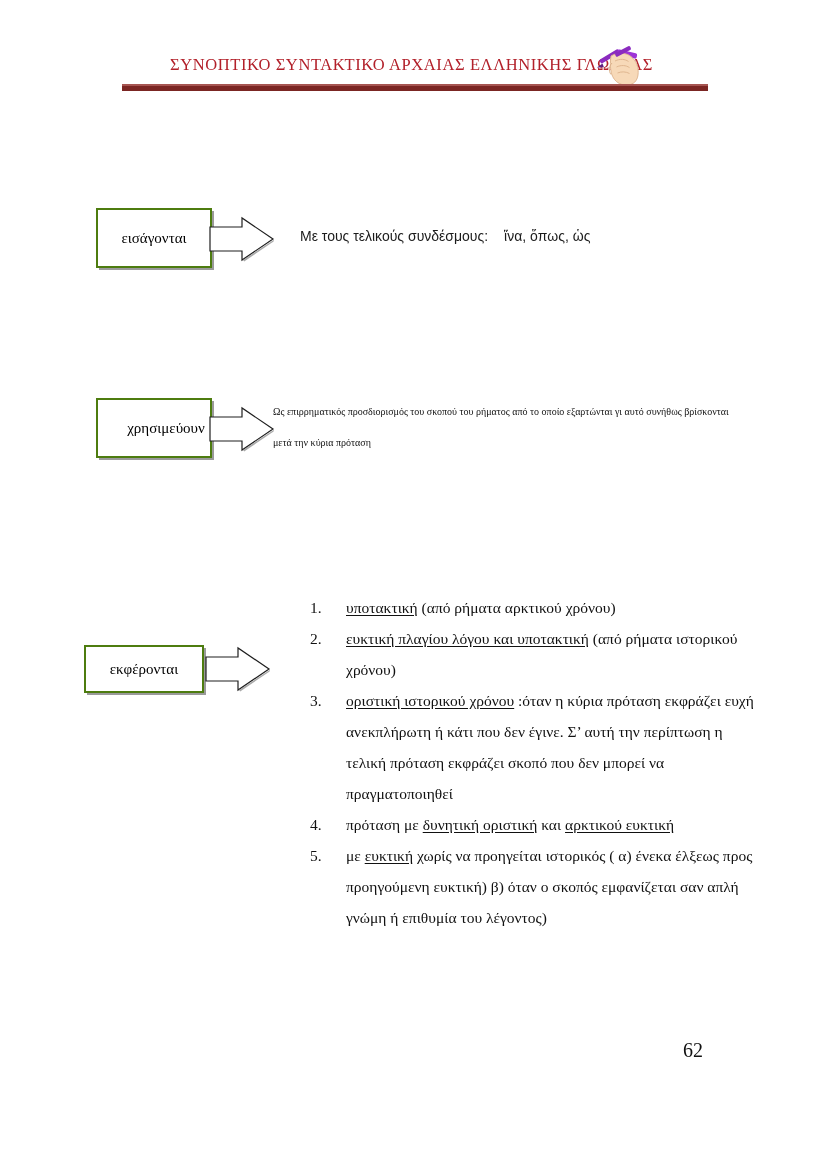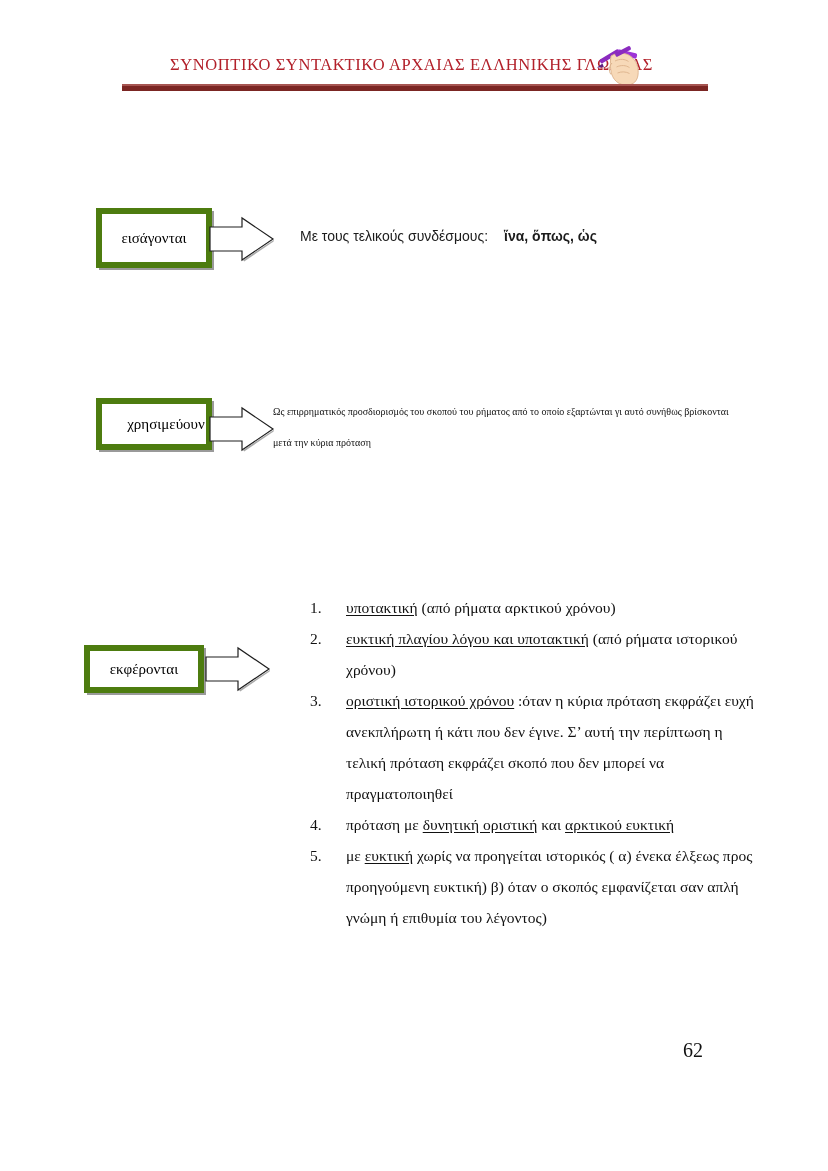--- a/index.html
+++ b/index.html
@@ -53,21 +53,21 @@
     left: 473px;
     top: -5px;
     width: 52px;
     height: 44px;
   }
 
   
   .flowbox {
     position: absolute;
     box-sizing: border-box;
-    border: 6px solid #4d7c0f;
+    border: 2px solid #4d7c0f;
     background: #ffffff;
     box-shadow: 2.5px 2.5px 0 -0.5px #9a9a9a;
     display: flex;
     align-items: center;
     justify-content: center;
   }
   .flowbox-label {
     font-family: "Liberation Serif", "DejaVu Serif", serif;
     font-size: 15px;
     color: #000;
@@ -87,21 +87,21 @@
     color: #111;
   }
   .sans-text {
     position: absolute;
     font-family: "Liberation Sans", "DejaVu Sans", sans-serif;
     font-size: 14px;
     color: #1b1b1b;
     white-space: nowrap;
   }
   .sans-text b {
-    font-weight: bold;
+    font-weight: normal;
     padding-left: 12px;
   }
 
   
   .num-list {
     position: absolute;
     left: 310px;
     top: 592px;
     width: 455px;
     margin: 0;
@@ -180,21 +180,21 @@
     <svg viewBox="0 0 66 46" width="66" height="46" xmlns="http://www.w3.org/2000/svg">
       <polygon points="1,11 33,11 33,2 64,23 33,44 33,35 1,35" fill="#ffffff" stroke="#1f1f1f" stroke-width="1.2" stroke-linejoin="miter"></polygon>
       <polygon points="34,44 65,23.8 64.6,25.6 35.2,45.4" fill="#9a9a9a" opacity="0.85"></polygon>
     </svg>
   </div>
 
   <div class="sans-text" style="left:300px; top:228px;">
     <span>Με τους τελικούς συνδέσμους: </span><b>ἵνα, ὅπως, ὡς</b>
   </div>
 
-  <div class="flowbox" style="left:96px; top:398px; width:116px; height:52px;padding-left:24px;">
+  <div class="flowbox" style="left:96px; top:398px; width:116px; height:60px;padding-left:24px;">
     <span class="flowbox-label">χρησιμεύουν</span>
   </div>
 
   <div class="arrow" style="left:209px; top:406px; width:66px; height:46px;">
     <svg viewBox="0 0 66 46" width="66" height="46" xmlns="http://www.w3.org/2000/svg">
       <polygon points="1,11 33,11 33,2 64,23 33,44 33,35 1,35" fill="#ffffff" stroke="#1f1f1f" stroke-width="1.2" stroke-linejoin="miter"></polygon>
       <polygon points="34,44 65,23.8 64.6,25.6 35.2,45.4" fill="#9a9a9a" opacity="0.85"></polygon>
     </svg>
   </div>
 

